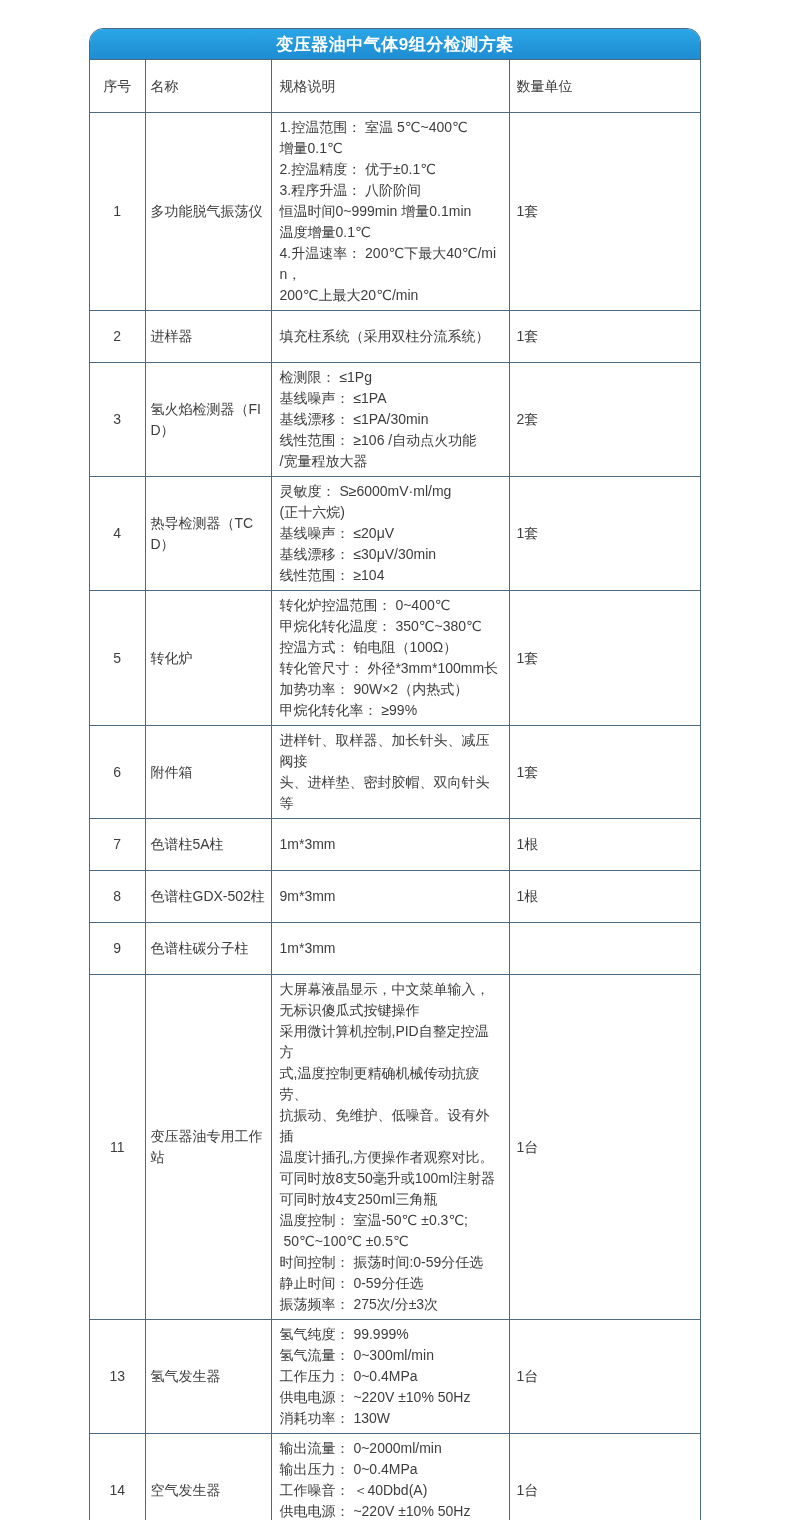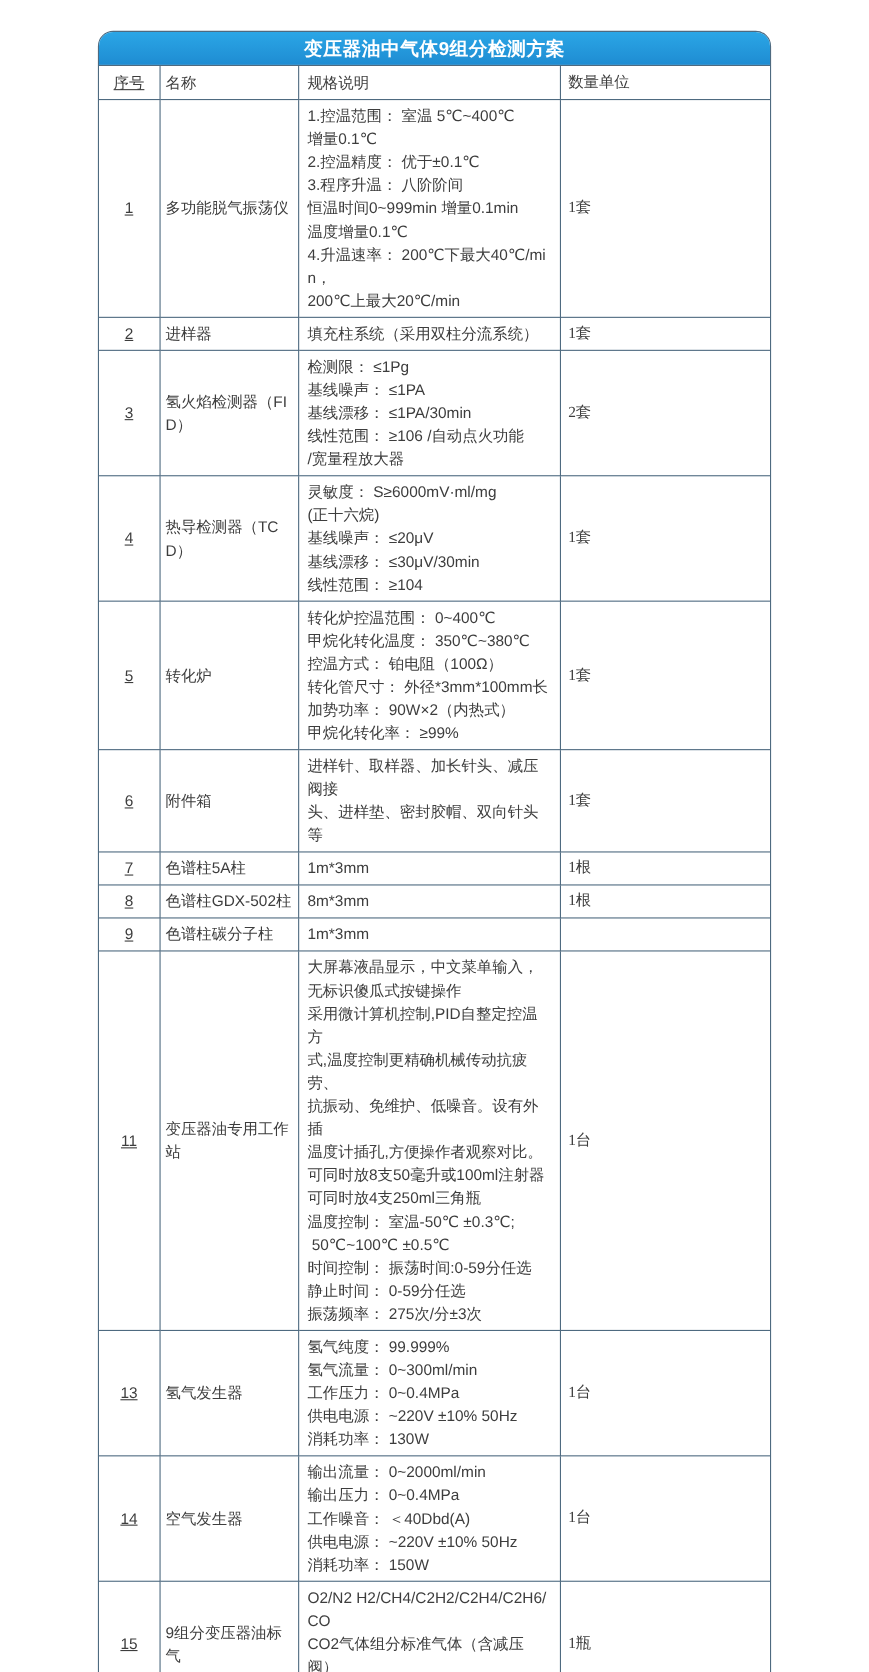--- a/index.html
+++ b/index.html
@@ -42,25 +42,25 @@
     border: 1px solid #4e6a80;
     padding: 4px 8px;
     line-height: 21px;
     vertical-align: middle;
     text-align: left;
     font-weight: normal;
     word-break: break-all;
   }
   th { height: 22px; }
   td.no-cell, th.no-cell { text-align: center; padding: 4px 2px; }
-  td.name-cell, th.name-cell { padding: 4px 5px; }
+  td.name-cell, th.name-cell { padding: 15px 5px; }
   td.qty-cell, th.qty-cell { padding: 4px 7px; }
   
-  th:first-child, td:first-child { border-left: none; text-decoration: underline; }
-  th:last-child, td:last-child  { border-right: none; font-family: Liberation Serif, serif; }
+  th:first-child, td:first-child { border-left: none; }
+  th:last-child, td:last-child  { border-right: none; }
   thead th { border-top: none; }
   tbody tr:last-child td { border-bottom: none; }
 </style>
 </head>
 <body>
 
 <div class="card">
   <div class="title-bar" style="background: linear-gradient(rgb(43, 166, 230), rgb(30, 140, 210)); color: rgb(255, 255, 255);">变压器油中气体9组分检测方案</div>
   <table>
     <colgroup>
@@ -123,21 +123,21 @@
   <tr>
     <td class="no-cell">7</td>
     <td class="name-cell">色谱柱5A柱</td>
     <td class="spec-cell">1m*3mm</td>
     <td class="qty-cell">1根</td>
   </tr>
 
   <tr>
     <td class="no-cell">8</td>
     <td class="name-cell">色谱柱GDX-502柱</td>
-    <td class="spec-cell">8m*3mm</td>
+    <td class="spec-cell">9m*3mm</td>
     <td class="qty-cell">1根</td>
   </tr>
 
   <tr>
     <td class="no-cell">9</td>
     <td class="name-cell">色谱柱碳分子柱</td>
     <td class="spec-cell">1m*3mm</td>
     <td class="qty-cell"></td>
   </tr>
 

